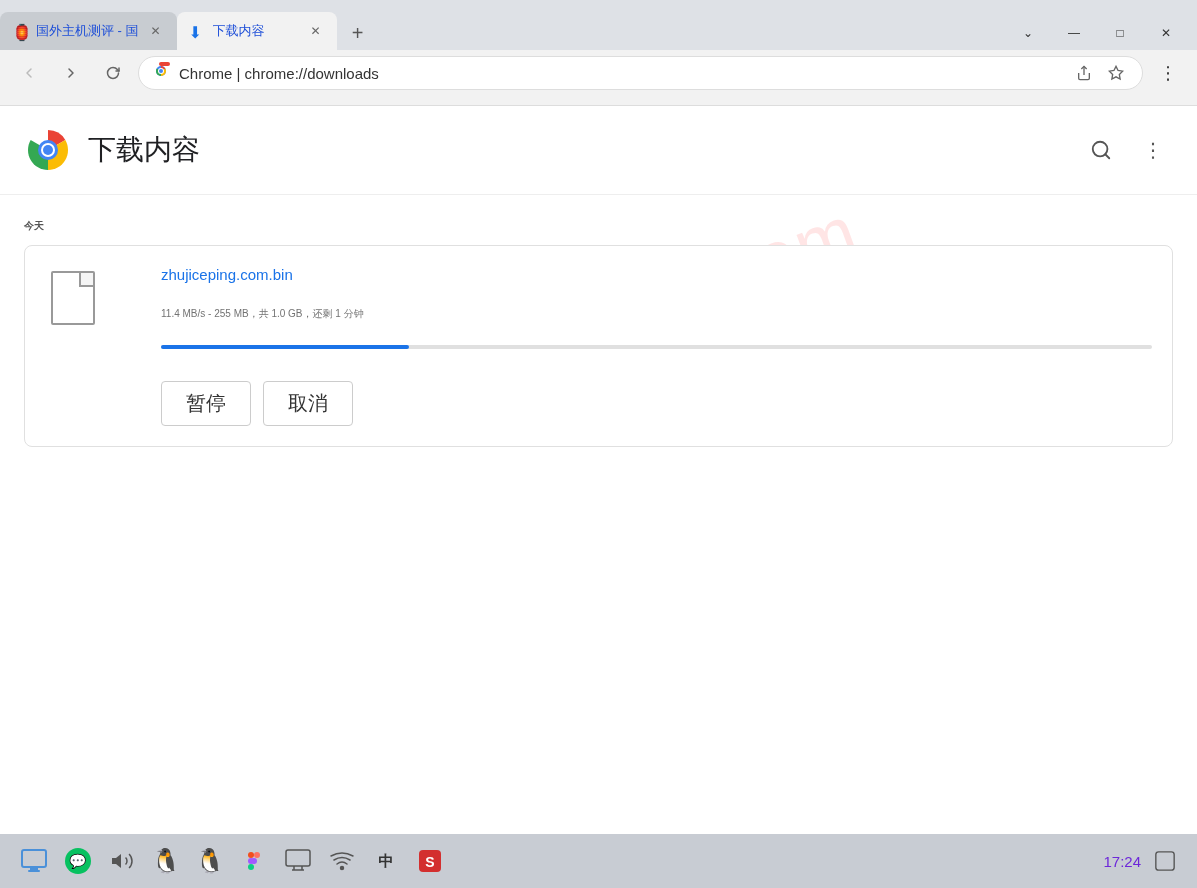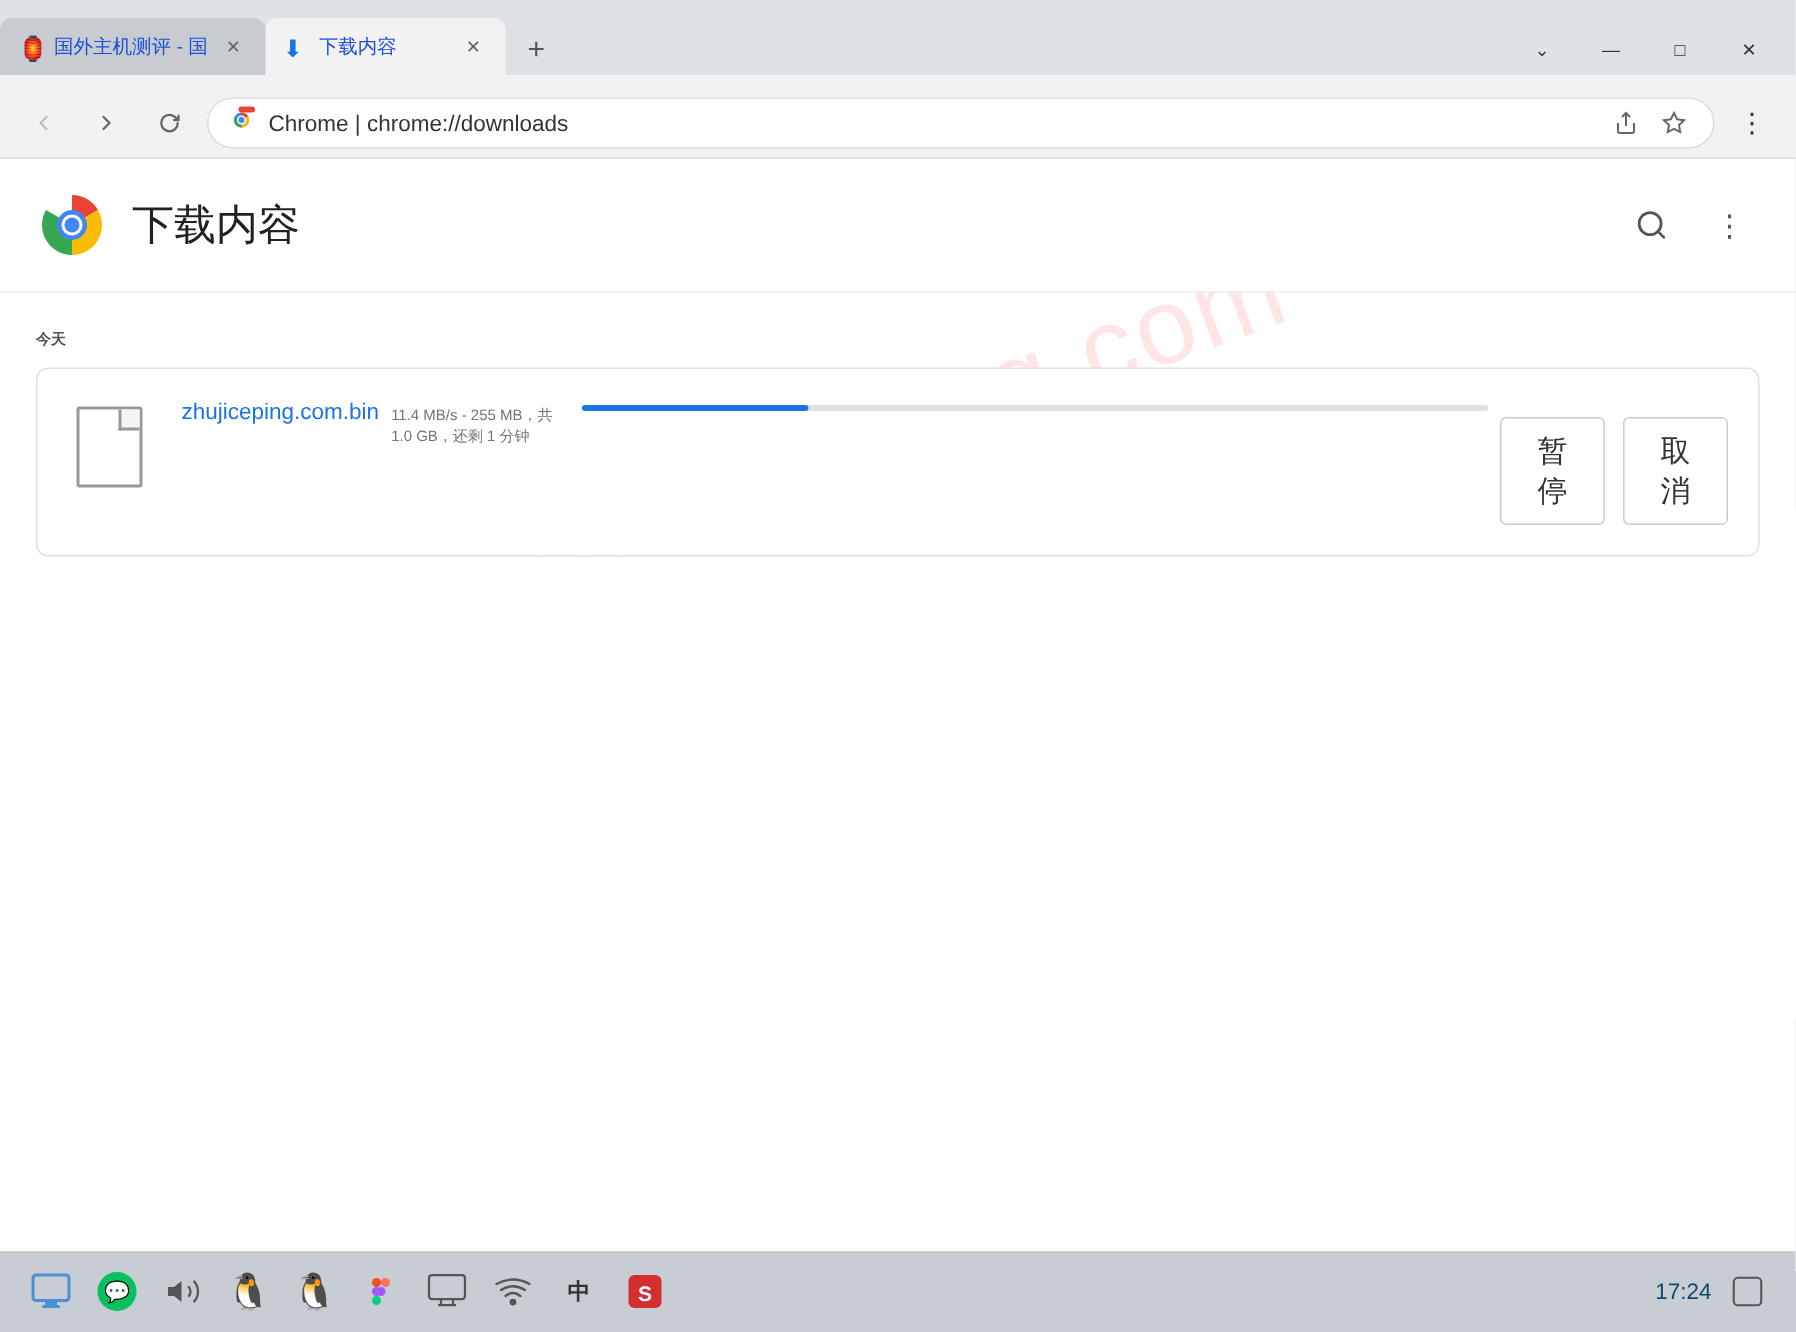--- a/index.html
+++ b/index.html
@@ -15,21 +15,21 @@
     .tab.active { background: #f2f2f2; }
     .tab-favicon { width: 16px; height: 16px; flex-shrink: 0; }
     .tab-title { font-size: 13px; color: #1d4ed8; flex: 1; overflow: hidden; text-overflow: ellipsis; white-space: nowrap; }
     .tab-close { width: 18px; height: 18px; border-radius: 50%; display: flex; align-items: center; justify-content: center; font-size: 12px; color: #666; cursor: pointer; flex-shrink: 0; }
     .tab-new { width: 34px; height: 34px; display: flex; align-items: center; justify-content: center; font-size: 20px; color: #555; cursor: pointer; margin-left: 4px; border-radius: 50%; }
     .tab-spacer { flex: 1; }
     .window-controls { display: flex; align-items: center; gap: 0; padding-right: 8px; }
     .win-btn { width: 46px; height: 34px; display: flex; align-items: center; justify-content: center; cursor: pointer; font-size: 12px; color: #333; }
 
     
-    .toolbar { background: #f2f2f2; display: flex; align-items: flex-end; padding: 6px 12px; gap: 8px; height: 56px; border-bottom: 1px solid #ddd; }
+    .toolbar { background: #f2f2f2; display: flex; align-items: flex-start; padding: 6px 12px; gap: 8px; height: 56px; border-bottom: 1px solid #ddd; }
     .nav-btn { width: 34px; height: 34px; border-radius: 50%; display: flex; align-items: center; justify-content: center; cursor: pointer; color: #666; font-size: 16px; }
     .nav-btn.disabled { color: #bbb; cursor: default; }
     .address-bar { flex: 1; height: 34px; background: white; border-radius: 17px; display: flex; align-items: center; padding: 0 12px; gap: 8px; border: 1px solid #ddd; }
     .address-text { font-size: 15px; color: #333; flex: 1; }
     .address-actions { display: flex; align-items: center; gap: 4px; }
     .addr-btn { width: 28px; height: 28px; border-radius: 50%; display: flex; align-items: center; justify-content: center; cursor: pointer; color: #666; font-size: 15px; }
     .menu-btn { width: 34px; height: 34px; border-radius: 50%; display: flex; align-items: center; justify-content: center; cursor: pointer; color: #333; font-size: 18px; }
 
     
     .page-content { background: white; flex: 1; overflow-y: auto; }
@@ -46,35 +46,35 @@
     
     .watermark-container { position: relative; }
     .watermark { position: absolute; top: 0; left: 0; right: 0; bottom: 0; display: flex; align-items: center; justify-content: center; pointer-events: none; z-index: 1; overflow: hidden; }
     .watermark-text { font-size: 72px; color: rgba(255, 150, 150, 0.25); transform: rotate(-20deg); font-family: Arial, sans-serif; white-space: nowrap; letter-spacing: 2px; }
 
     
     .download-item { background: white; border: 1px solid #e0e0e0; border-radius: 8px; display: flex; align-items: flex-start; padding: 20px; gap: 20px; position: relative; z-index: 2; }
     .file-icon { width: 56px; height: 64px; flex-shrink: 0; display: flex; align-items: center; justify-content: center; }
     .file-icon-inner { width: 44px; height: 54px; border: 2px solid #999; border-radius: 2px; position: relative; background: white; }
     .file-icon-inner::before { content: ''; position: absolute; top: 0; right: 0; width: 12px; height: 12px; border-left: 2px solid #999; border-bottom: 2px solid #999; background: #f5f5f5; }
-    .file-details { flex: 1; display: flex; flex-direction: row; gap: 8px; }
+    .file-details { flex: 1; display: flex; flex-direction: column; gap: 20px; margin-left: 40px; }
     .file-name { font-size: 15px; color: #1a73e8; cursor: pointer; text-decoration: none; }
     .file-url { font-size: 13px; color: #666; }
     .file-progress-text { font-size: 10px; color: #737373; margin-top: 4px; }
     .progress-bar-container { width: 100%; height: 4px; background: #e0e0e0; border-radius: 2px; margin-top: 4px; }
     .progress-bar-fill { height: 100%; background: #1a73e8; border-radius: 2px; }
     .file-actions { display: flex; gap: 12px; margin-top: 12px; }
     .action-btn { padding: 8px 24px; border: 1px solid #ccc; border-radius: 4px; background: white; font-size: 20px; color: #333; cursor: pointer; font-family: 'Microsoft YaHei', Arial, sans-serif; }
 
     
     .taskbar { background: #c8ccd3; height: 54px; display: flex; align-items: center; padding: 0 16px; gap: 8px; }
     .taskbar-icon { width: 36px; height: 36px; display: flex; align-items: center; justify-content: center; cursor: pointer; border-radius: 6px; font-size: 22px; }
     .taskbar-spacer { flex: 1; }
     .taskbar-right { display: flex; align-items: center; gap: 8px; }
-    .taskbar-time { font-size: 15px; color: #0c4a6e; font-weight: 500; margin-left: 16px; }
+    .taskbar-time { font-size: 15px; color: #6d28d9; font-weight: 500; margin-left: 16px; }
     .taskbar-notification { width: 32px; height: 32px; display: flex; align-items: center; justify-content: center; cursor: pointer; }
   </style>
 </head>
 <body>
 
 <div class="browser-window">
 
   <div class="tab-bar">
 
     <div class="tab inactive">

